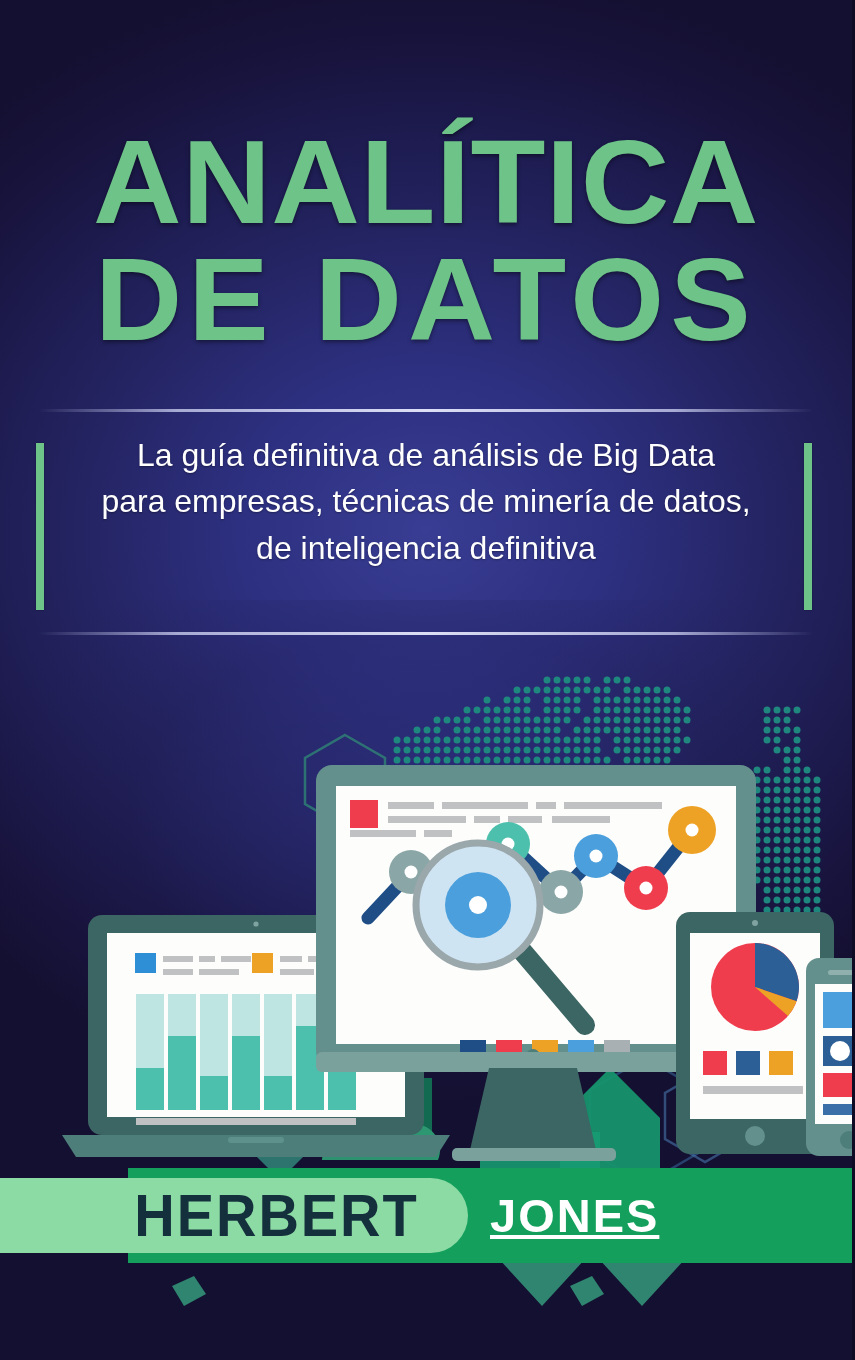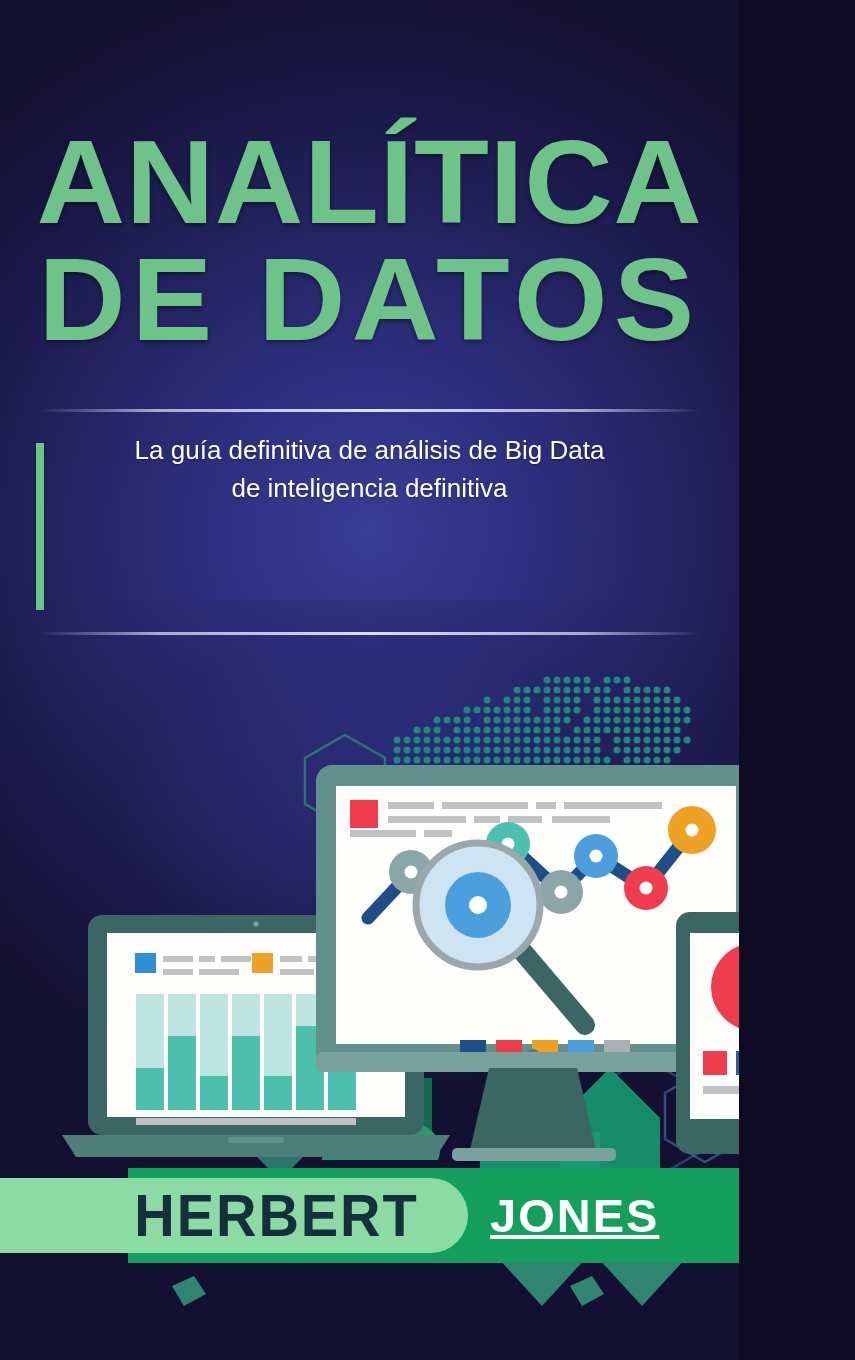--- a/index.html
+++ b/index.html
@@ -1,18 +1,18 @@
 <!DOCTYPE html>
 <html><head>
 <meta charset="utf-8">
 <style>
   html,body{margin:0;padding:0;background:#0f0b24;}
   *{box-sizing:border-box;}
   #cover{
-    position:relative;width:739px;height:1360px;overflow:hidden;
+    position:relative;width:852px;height:1360px;overflow:hidden;
     font-family:"Liberation Sans","DejaVu Sans",sans-serif;
     background:#141031;
   }
   
   .bg-base{position:absolute;inset:0;background:#161134;}
   .bg-glow{
     position:absolute;inset:0;
     background:
       radial-gradient(ellipse 78% 42% at 50% 39%, #393d93 0%, #2d3080 28%, #242463 52%, #1c1a4c 72%, #171239 88%, #141031 100%);
   }
@@ -42,21 +42,21 @@
     background:linear-gradient(to right, rgba(255,255,255,0) 0%, rgba(210,214,245,.75) 18%, rgba(236,238,255,.92) 50%, rgba(210,214,245,.75) 82%, rgba(255,255,255,0) 100%);
     filter:blur(.4px);
   }
   .divider.top{top:409px;}
   .divider.bot{top:632px;}
   .vbar{position:absolute;width:8px;top:443px;height:167px;background:#6ec389;z-index:6;box-shadow:0 0 2px rgba(0,0,0,.4);}
   .vbar.left{left:36px;}
   .vbar.right{left:804px;}
   .subtitle{
     position:absolute;left:60px;right:60px;top:432px;z-index:6;
-    text-align:center;color:#ffffff;font-size:26px;line-height:1.45;
+    text-align:center;color:#ffffff;font-size:32px;line-height:1.45;
     text-shadow:0 1px 2px rgba(0,0,0,.35);
   }
   .subtitle div{white-space:nowrap;}
 
   
   .worldmap{position:absolute;left:392px;top:655px;width:470px;height:520px;z-index:1;opacity:.98;}
 
   
   .illus{position:absolute;left:0;top:640px;width:855px;height:560px;z-index:3;}
 
@@ -620,20 +620,21 @@
     <div class="title-line l1">ANALÍTICA</div>
     <div class="title-line l2">DE DATOS</div>
   </div>
 
   <div class="divider top"></div>
   <div class="divider bot"></div>
   <div class="vbar left"></div>
   <div class="vbar right"></div>
   <div class="subtitle">
     <div>La guía definitiva de análisis de Big Data</div>
+    <div>para empresas, técnicas de minería de datos,</div>
     <div>de inteligencia definitiva</div>
   </div>
 
   <svg class="illus" viewBox="0 0 855 560" xmlns="http://www.w3.org/2000/svg">
 
     <g opacity="1">
       <polygon points="345,95 385,118 385,164 345,187 305,164 305,118" fill="none" stroke="#2f7f74" stroke-width="2.5" opacity=".85"></polygon>
       <polygon points="645,418 700,450 700,512 645,544 590,512 590,450" fill="none" stroke="#3a6fa8" stroke-width="2.5" opacity=".5"></polygon>
       <rect x="110" y="438" width="150" height="66" fill="#148f6e" opacity=".92"></rect>
       <rect x="312" y="438" width="120" height="60" fill="#127a56" opacity=".85"></rect>

